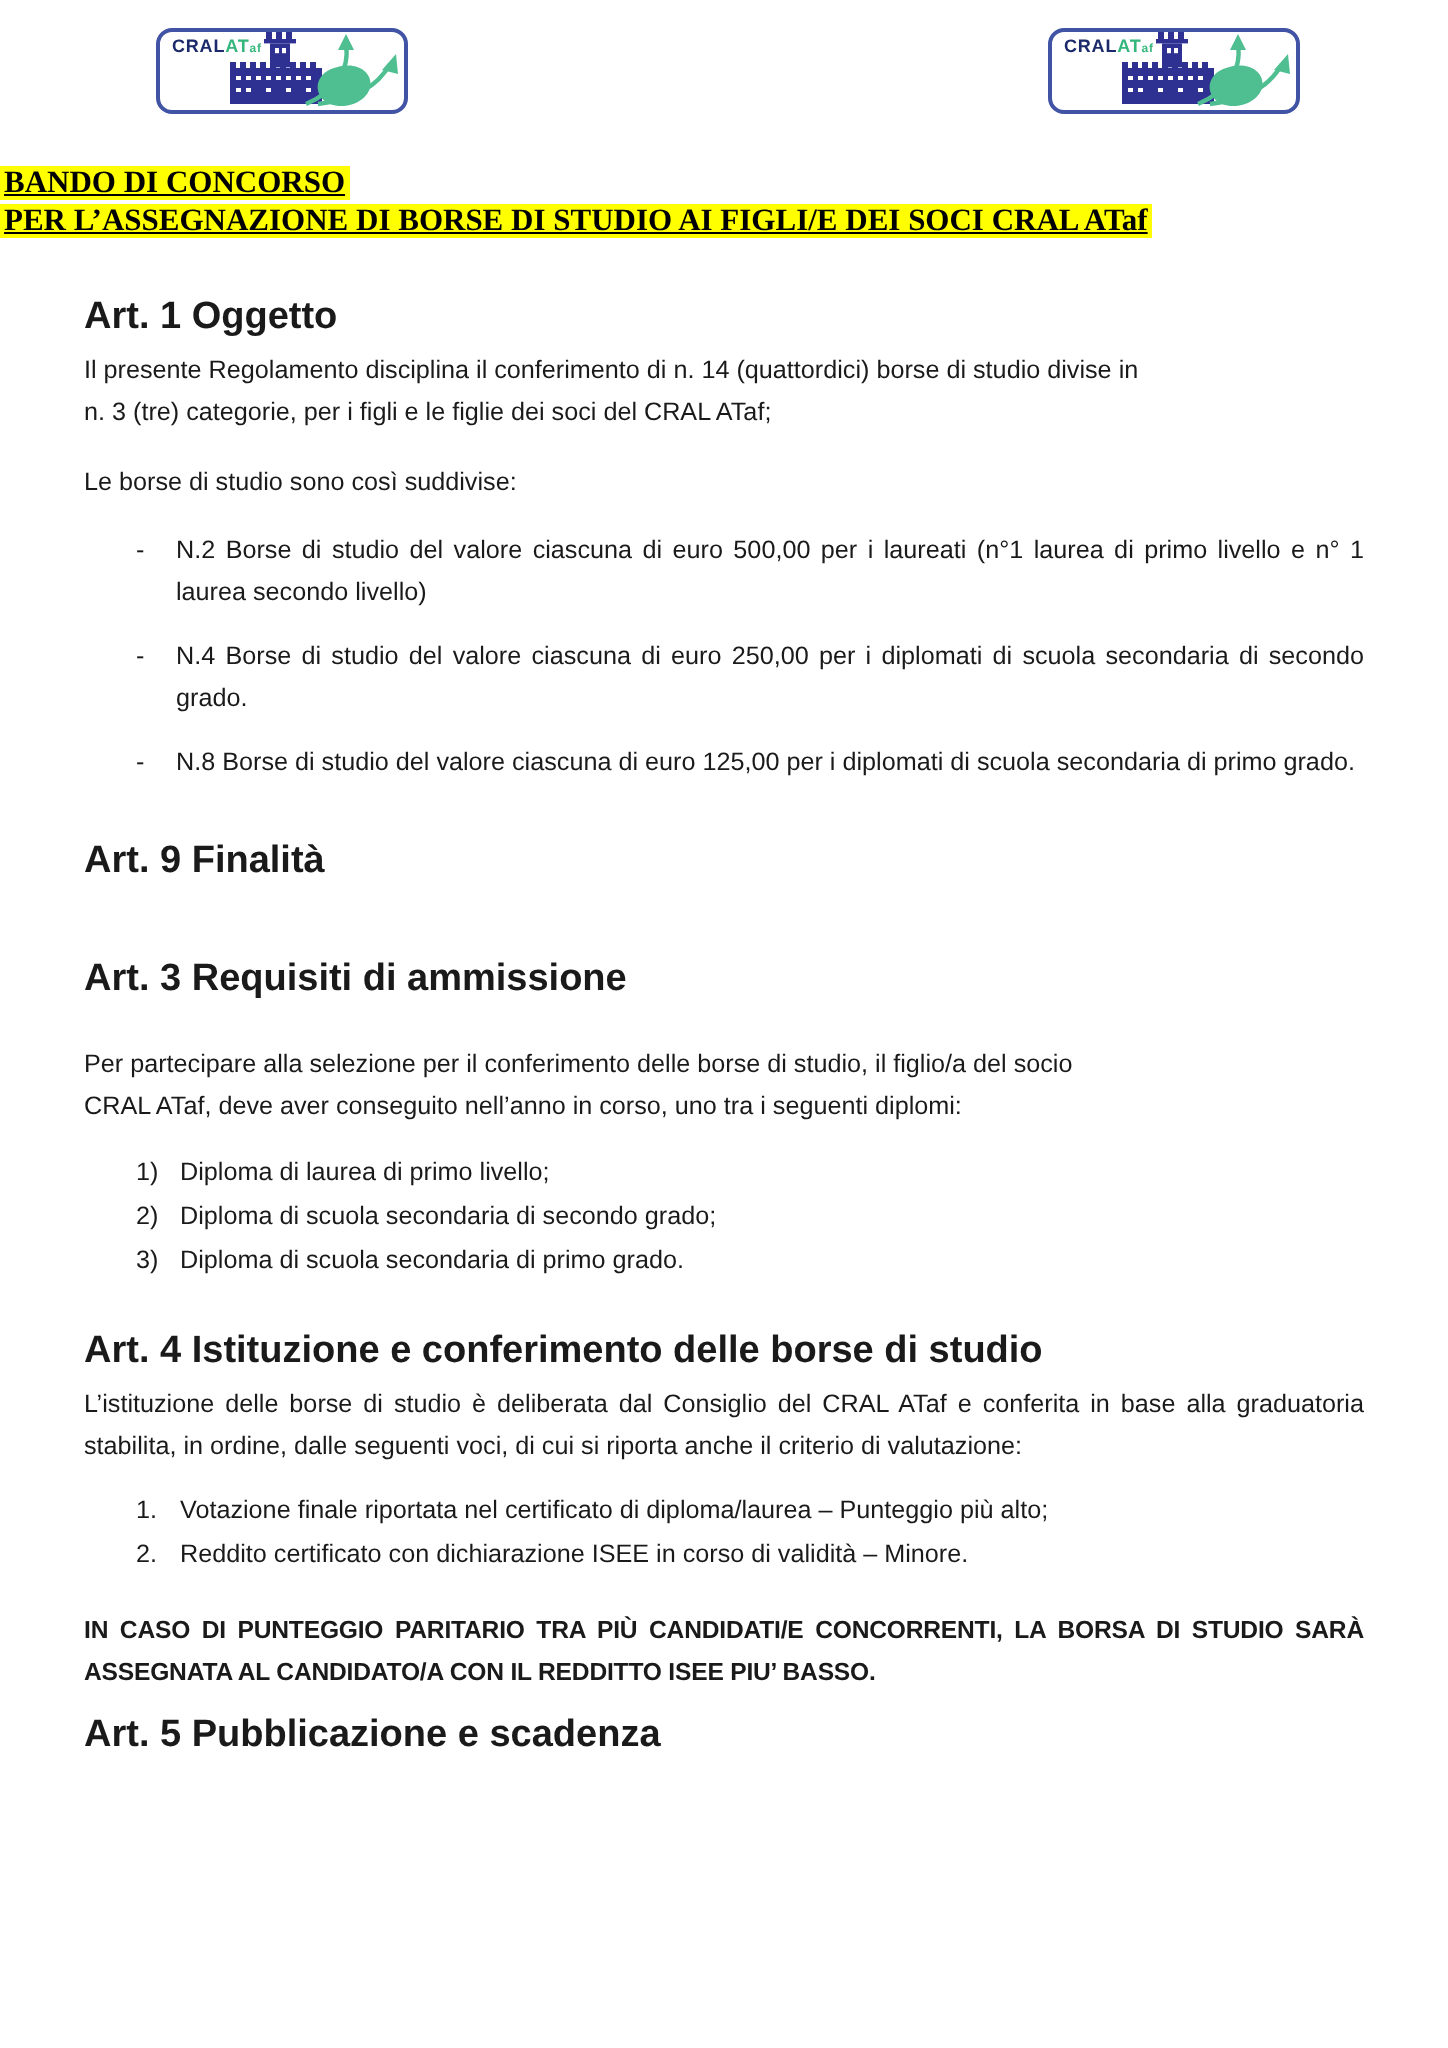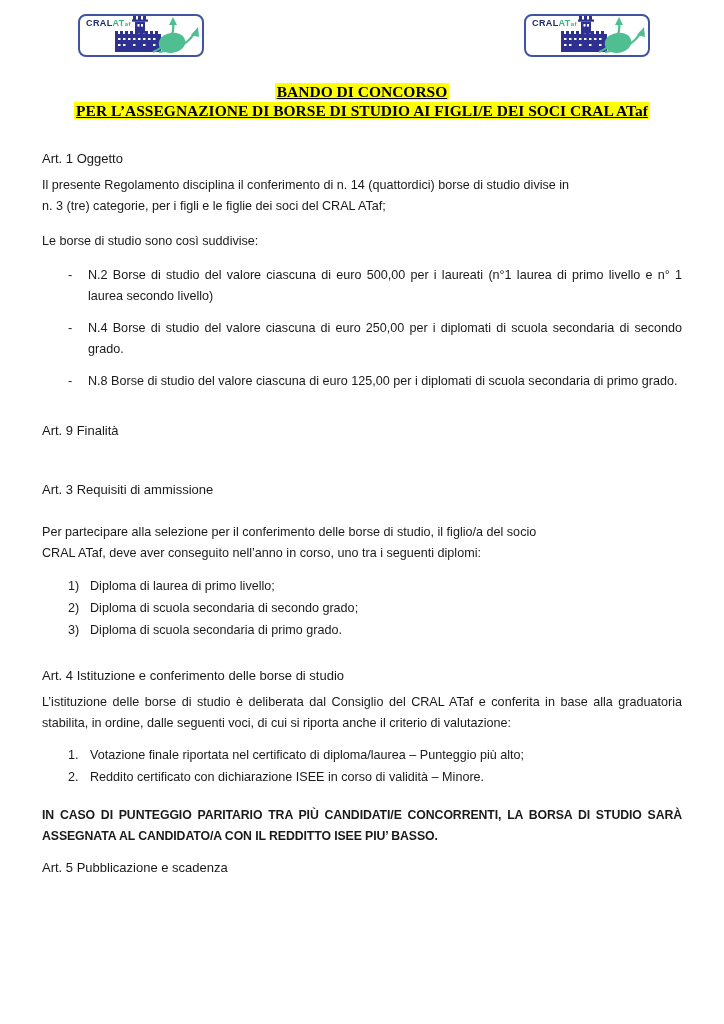--- a/index.html
+++ b/index.html
@@ -41,36 +41,36 @@
     z-index: 2;
   }
   .logo-text .cral { color: #1b2a6b; }
   .logo-text .at   { color: #35b67c; }
   .logo-text .af   { color: #35b67c; font-size: 6px; }
   .logo-art { position: absolute; left: 0; top: 0; width: 122px; height: 39px; }
 
   
   .doc-title {
     margin-top: 22px;
-    text-align: center;
+    text-align: left;
     font-family: "Liberation Serif", serif;
     font-weight: bold;
     font-size: 15.5px;
     line-height: 19px;
     color: #000;
   }
   .hl {
     background: #ffff00;
     text-decoration: underline;
     padding: 0 2px;
   }
 
   
   .content { font-size: 12.6px; line-height: 21px; }
-  .art-heading { font-weight: normal; font-size: 13px; line-height: 21px; }
+  .art-heading { font-weight: bold; font-size: 19px; line-height: 21px; }
   .para { text-align: left; }
   .just { text-align: justify; }
   .b { font-weight: normal; }
 
   .h-art1   { margin-top: 28px; }
   .p-art1a  { margin-top: 6px; }
   .p-art1b  { margin-top: 14px; }
   .bullets  { margin-top: 13px; padding-left: 26px; }
   .bullet   { display: flex; margin-bottom: 11px; }
   .bullet:last-child { margin-bottom: 0; }

